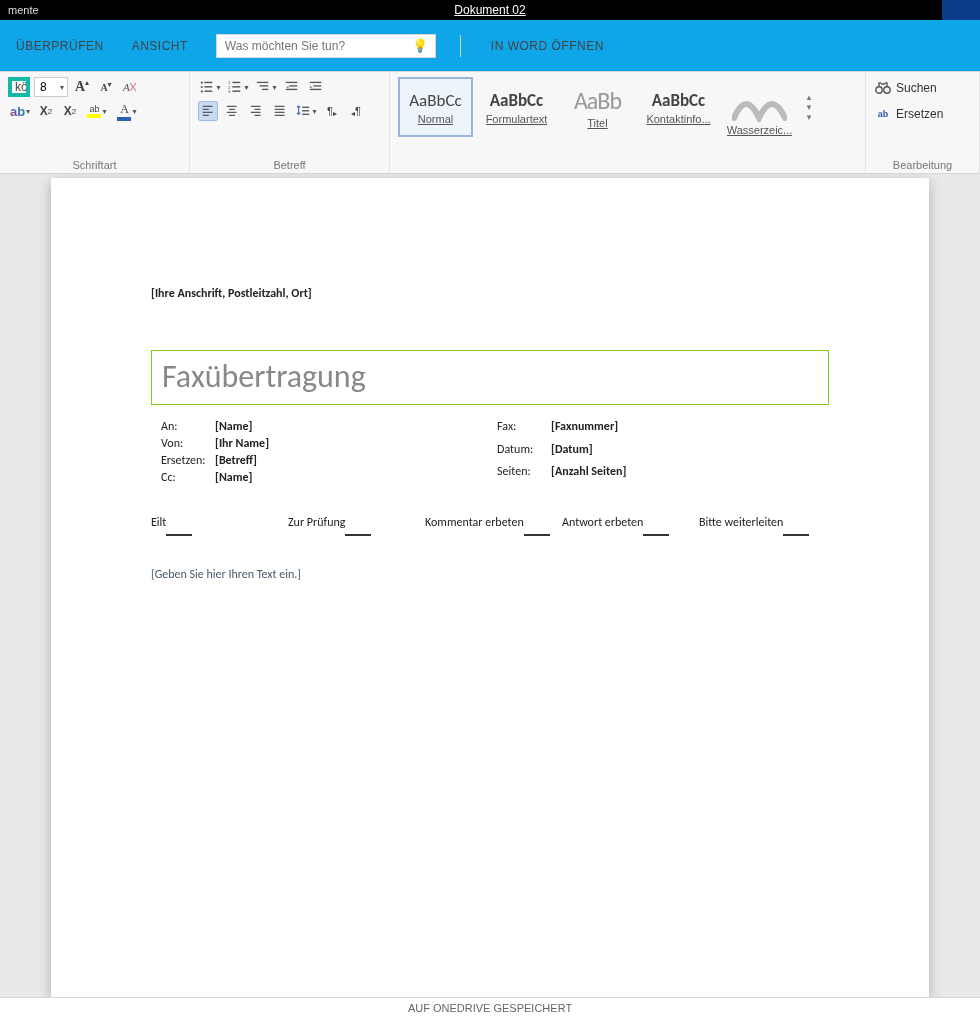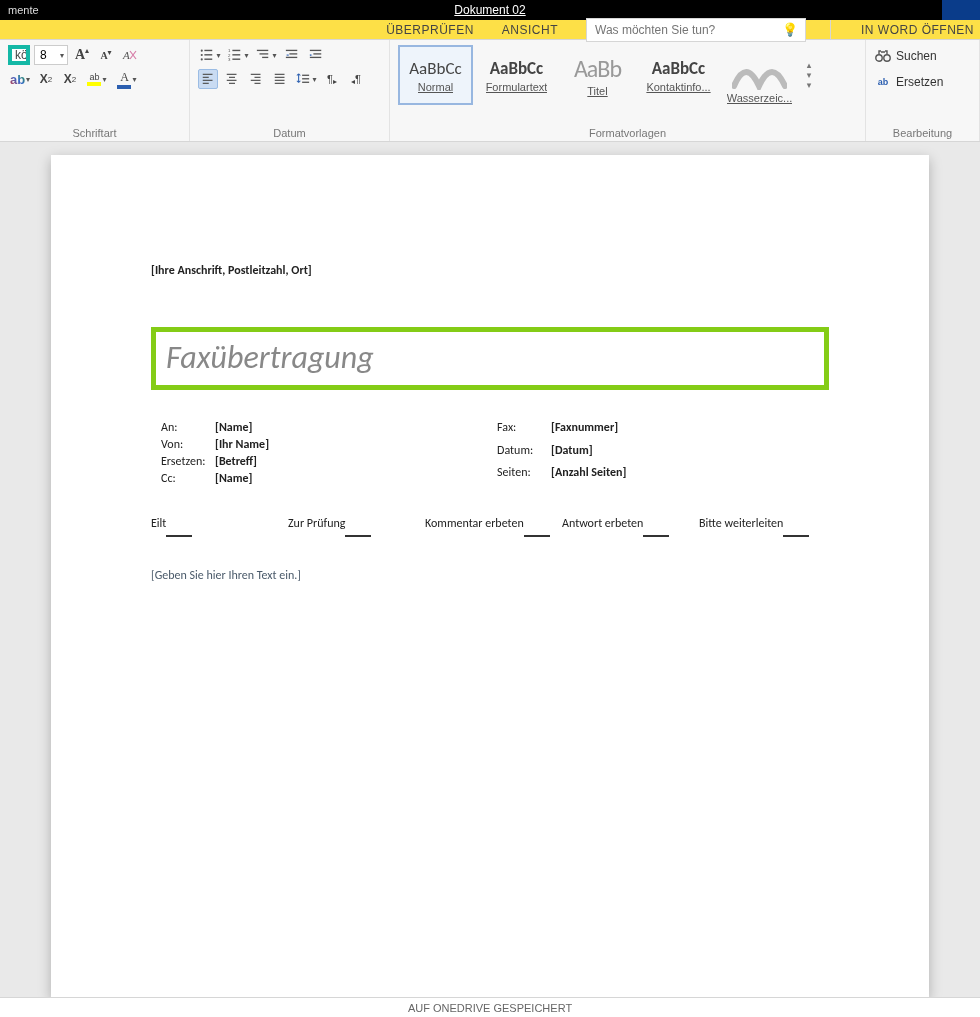--- a/index.html
+++ b/index.html
@@ -6,21 +6,21 @@
   html, body { margin:0; padding:0; font-family: "Segoe UI", Arial, sans-serif; font-size:12px; color:#444; }
   body { width:980px; height:1017px; background:#f7f7f7; display:flex; flex-direction:column; overflow:hidden; }
 
   
   .topbar { background:#000; color:#fff; height:20px; display:flex; align-items:center; justify-content:center; position:relative; }
   .topbar .left { position:absolute; left:8px; font-size:11px; color:#ddd; }
   .topbar .title { font-size:12px; text-decoration:underline; color:#fff; }
   .topbar .right { position:absolute; right:0; top:0; width:38px; height:20px; background:#0a3c8a; }
 
   
-  .tabsrow { background:#fde047; height:20px; border-bottom:1px solid #d6d6d6; display:flex; align-items:center; padding-left:10px; gap:16px;justify-content:flex-end; }
+  .tabsrow { background:#0ea5e9; height:52px; border-bottom:1px solid #d6d6d6; display:flex; align-items:center; padding-left:10px; gap:16px; }
   .tabsrow .tab { font-size:12px; color:#444; letter-spacing:0.5px; text-transform:uppercase; padding:6px 6px; cursor:pointer; }
   .tabsrow .search { margin-left:6px; width:220px; height:24px; border:1px solid #d6d6d6; display:flex; align-items:center; padding:0 6px; background:#fff; position:relative; }
   .tabsrow .search input { border:none; outline:none; flex:1; font-size:12px; color:#888; background:transparent; }
   .tabsrow .search .bulb { color:#f2b100; font-size:13px; }
   .tabsrow .divider { width:1px; height:22px; background:#d6d6d6; margin:0 8px; }
   .tabsrow .openword { font-size:12px; letter-spacing:0.5px; color:#444; }
 
   
   .ribbon { background:#f7f7f7; border-bottom:1px solid #d6d6d6; display:flex; height:102px; }
   .group { border-right:1px solid #e3e3e3; padding:5px 8px 2px 8px; display:flex; flex-direction:column; justify-content:space-between; position:relative; }
@@ -47,24 +47,24 @@
   .watermark svg { width:55px; height:40px; }
   .smore { width:12px; display:flex; flex-direction:column; justify-content:center; color:#777; font-size:9px; align-self:center;}
   .smore div { height:10px; display:flex; align-items:center; justify-content:center; cursor:pointer;}
 
   
   .editgrp .erow { display:flex; align-items:center; gap:4px; height:22px; cursor:pointer; }
   .editgrp .erow .eicon { width:18px; height:16px; display:flex; align-items:center; justify-content:center; }
   .editgrp .erow span.txt { font-size:12px; color:#333; }
 
   
-  .canvas { flex:1; background:#e9e9e9; overflow:auto; padding-top:13px; display:flex; justify-content:center; }
+  .canvas { flex:1; background:#e9e9e9; overflow:auto; padding-top:4px; display:flex; justify-content:center; }
   .page { width:878px; min-height:820px; background:#fff; box-shadow:0 4px 12px rgba(0,0,0,0.25); padding:108px 100px 60px 100px; font-family:Calibri,Arial,sans-serif; color:#222; font-size:13px; }
   .addr { font-weight:bold; font-size:12px; margin-bottom:50px; }
-  .titlebox { border:5px solid #84cc16; padding:6px 10px 8px 10px; margin-bottom:28px;font-style:italic; }
+  .titlebox { border:1px solid #84cc16; padding:6px 10px 8px 10px; margin-bottom:12px; }
   .titlebox .big { font-size:32px; color:#888; font-weight:400; }
   .meta { display:flex; gap:40px; margin-bottom:28px; padding-left:8px;}
   .meta table td { padding:0 4px 1px 0; font-size:12px; vertical-align:top;}
   .meta table td.lab { width:52px; }
   .meta table td.val { font-weight:bold; }
   .checks { display:flex; justify-content:space-between; margin-bottom:24px; }
   .checks .c { display:flex; flex-direction:row; align-items:center; font-size:12px; width:130px;}
   .checks .c .cbox { width:26px; height:8px; border-bottom:2px solid #333; margin-top:6px; }
   .checks .c .clabel { text-align:center; min-height:28px;}
   .bodytext { font-size:12px; color:#4a5a6a; }
@@ -249,21 +249,21 @@
         <div class="ibtn">
           <span style="font-size:11px;">¶</span>
             <span style="font-size:8px;position:relative;top:2px;">▸</span>
         </div>
         <div class="ibtn">
           <span style="font-size:8px;position:relative;top:2px;">◂</span>
             <span style="font-size:11px;">¶</span>
         </div>
       </div>
     </div>
-    <div class="glabel">Datum</div>
+    <div class="glabel">Betreff</div>
   </div>
 
   <div class="group" style="flex:1;">
     <div class="controls" style="flex-direction:row;">
       <div class="sgallery">
         <div class="sitem selected">
           <div class="sample" style="font-size:17px;">AaBbCc</div>
           <div class="lbl">Normal</div>
         </div>
         <div class="sitem">
@@ -286,21 +286,20 @@
           </div>
           <div class="lbl">Wasserzeic...</div>
         </div>
         <div class="smore">
           <div>▴</div>
           <div>▾</div>
           <div>▾</div>
         </div>
       </div>
     </div>
-    <div class="glabel">Formatvorlagen</div>
   </div>
 
   <div class="group editgrp" style="width:114px;">
     <div class="controls">
       <div class="erow">
         <div class="eicon">
           <svg viewBox="0 0 16 14" width="16" height="14">
               <circle cx="4" cy="9" r="3.2" fill="none" stroke="#555" stroke-width="1.4"></circle>
               <circle cx="12" cy="9" r="3.2" fill="none" stroke="#555" stroke-width="1.4"></circle>
               <path d="M4 5 v-3 h2 M12 5 v-3 h-2 M6 3 h4" stroke="#555" stroke-width="1.4" fill="none"></path>

